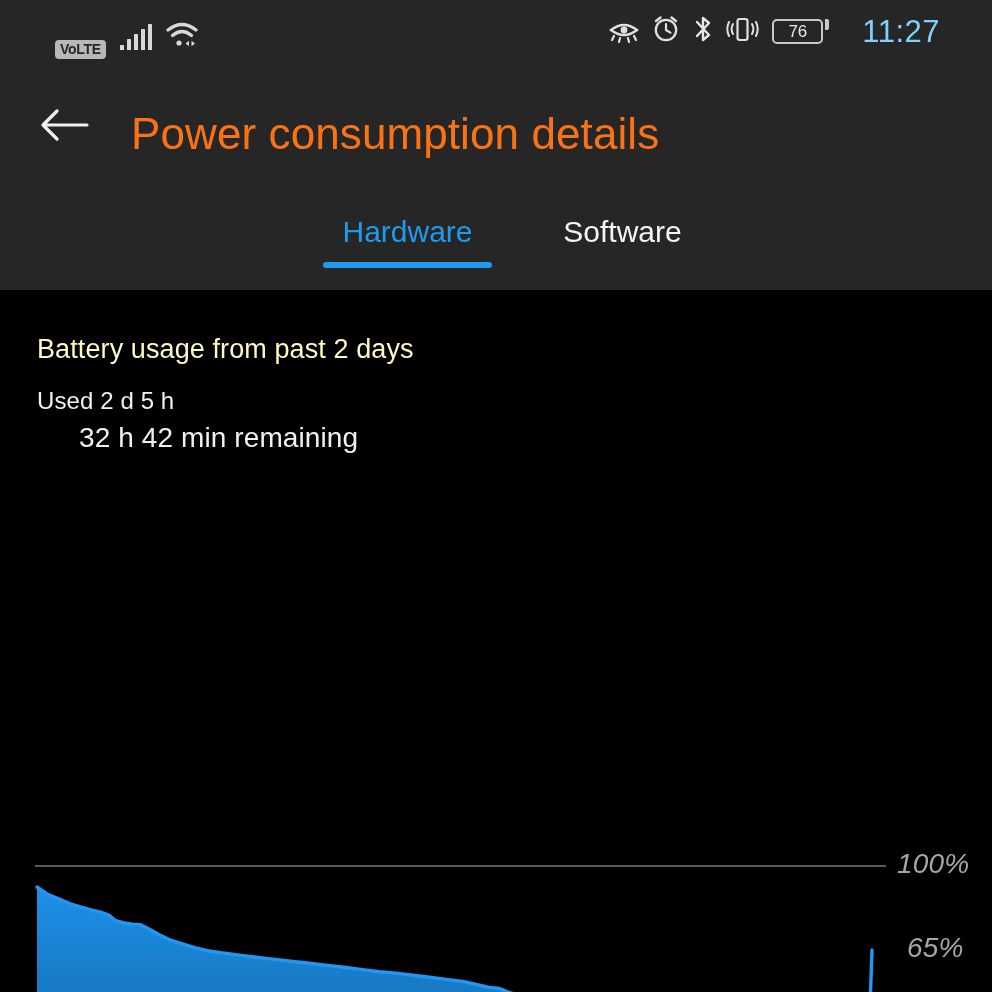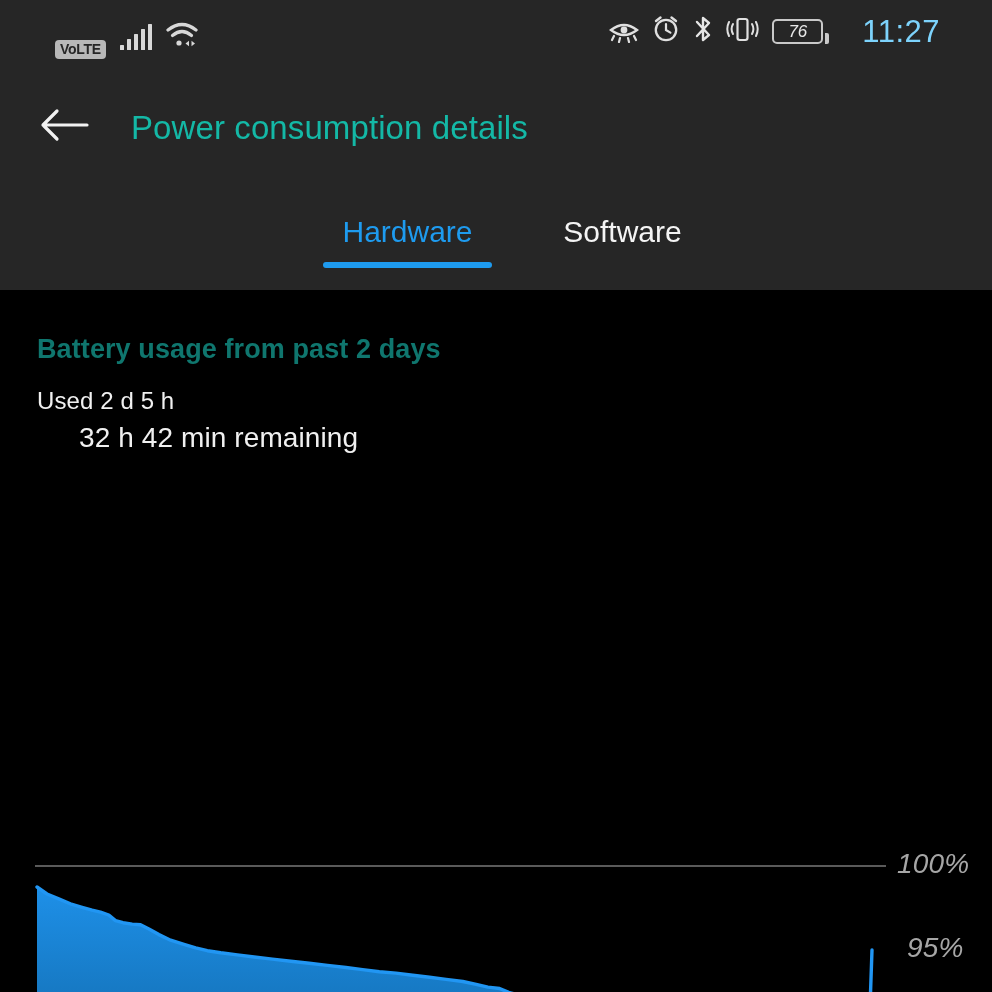--- a/index.html
+++ b/index.html
@@ -36,41 +36,41 @@
   .bars i:nth-child(2){height:11px;}
   .bars i:nth-child(3){height:16px;}
   .bars i:nth-child(4){height:21px;}
   .bars i:nth-child(5){height:26px;}
 
   .clock{
     color:#7dd3fc;font-size:31px;line-height:1;
     letter-spacing:0.5px;margin-left:20px;
   }
   .batt{
-    position:relative;display:flex;align-items:flex-end;font-style:italic;
+    position:relative;display:flex;align-items:flex-start;
   }
   .batt .shell{
     width:51px;height:25px;border:2px solid #c9c9c9;border-radius:5px;
     display:flex;align-items:center;justify-content:center;
     box-sizing:border-box;
   }
   .batt .num{color:#e8e8e8;font-size:17px;line-height:1;letter-spacing:-0.3px;}
   .batt .cap{
     width:4px;height:11px;background:#c9c9c9;border-radius:0 2px 2px 0;margin-left:2px;
   }
 
   
   .header{position:absolute;left:0;top:70px;width:992px;height:115px;}
   .backbtn{
     position:absolute;left:38px;top:28px;width:54px;height:54px;
     display:flex;align-items:center;justify-content:center;cursor:pointer;
   }
   .title{
     position:absolute;left:131px;top:38px;
-    color:#14b8a6;font-size:33px;line-height:1.2;letter-spacing:0.1px;
+    color:#f97316;font-size:44px;line-height:1.2;letter-spacing:0.1px;
   }
 
   
   .tabs{position:absolute;left:0;top:196px;width:857px;height:94px;}
   .tab{
     position:absolute;top:0;height:72px;
     display:flex;align-items:center;justify-content:center;
     font-size:30px;cursor:pointer;
   }
   #tab0{left:300px;width:215px;}
@@ -78,21 +78,21 @@
   .tab.active{color:#1e9bef;font-weight:normal;}
   .tab.idle{color:#f4f4f4;}
   .tabline{
     position:absolute;left:323px;top:262px;width:169px;height:6px;
     background:#1e9bef;border-radius:3px;
   }
 
   
   .content{position:absolute;left:0;top:290px;width:992px;height:702px;background:#000;}
   .subhead{
-    position:absolute;left:37px;top:44px;color:#0f766e;font-size:27px;letter-spacing:0.1px;font-weight:bold;
+    position:absolute;left:37px;top:44px;color:#fef9c3;font-size:27px;letter-spacing:0.1px;
   }
   .used{
     position:absolute;left:37px;top:97px;color:#f0f0f0;font-size:24px;letter-spacing:0.1px;
   }
   .remaining{
     position:absolute;left:37px;top:132px;color:#f0f0f0;font-size:28px;letter-spacing:0.1px;margin-left:42px;
   }
 
   
   .chartwrap{position:absolute;left:0;top:240px;width:992px;height:462px;font-style:italic;}
@@ -202,17 +202,17 @@
         <g>
           <line id="grid100" x1="35" y1="336" x2="886" y2="336" stroke="#5a5a5a" stroke-width="2"></line>
           <line id="grid50" x1="35" y1="511" x2="886" y2="511" stroke="#5a5a5a" stroke-width="2"></line>
         </g>
         <path id="areaPath" fill="url(#areaGrad)" d="M37.00 686.00 L37.00 357.00 L47.02 364.00 L58.71 368.90 L70.40 373.80 L82.09 377.30 L92.11 380.10 L100.46 382.20 L108.81 385.00 L115.49 390.60 L123.01 392.70 L132.19 394.10 L140.54 394.80 L148.89 399.00 L158.91 404.60 L170.60 410.20 L183.96 414.40 L195.65 417.90 L207.34 420.70 L220.70 422.80 L237.40 424.90 L254.10 427.00 L272.47 429.10 L290.84 431.20 L309.21 433.30 L327.58 435.40 L345.95 437.50 L362.65 439.60 L379.35 441.70 L396.05 443.10 L412.75 445.20 L429.45 447.30 L446.15 449.40 L462.85 451.50 L476.21 454.30 L487.90 457.10 L499.59 458.50 L509.61 462.70 L521.30 465.50 L532.99 468.30 L543.01 470.40 L554.70 473.20 L566.39 476.00 L576.41 479.50 L588.10 483.00 L599.79 487.90 L609.81 491.40 L621.50 496.30 L633.19 501.90 L643.21 507.50 L654.90 512.40 L666.59 520.80 L676.61 527.10 L688.30 532.70 L699.99 534.10 L710.01 542.50 L721.70 547.40 L733.39 550.20 L743.41 553.00 L755.10 555.80 L766.79 558.60 L776.81 561.40 L788.50 564.20 L800.19 566.30 L810.21 569.10 L821.90 573.30 L830.25 584.50 L838.60 594.30 L843.61 597.80 L848.62 599.20 L855.30 600.60 L860.31 608.30 L865.32 613.20 L872.00 613.20 L872.00 686.00 Z"></path>
         <path id="linePath" fill="none" stroke="#2196f3" stroke-width="3.4" stroke-linejoin="round" stroke-linecap="round" d="M37.00 357.00 L47.02 364.00 L58.71 368.90 L70.40 373.80 L82.09 377.30 L92.11 380.10 L100.46 382.20 L108.81 385.00 L115.49 390.60 L123.01 392.70 L132.19 394.10 L140.54 394.80 L148.89 399.00 L158.91 404.60 L170.60 410.20 L183.96 414.40 L195.65 417.90 L207.34 420.70 L220.70 422.80 L237.40 424.90 L254.10 427.00 L272.47 429.10 L290.84 431.20 L309.21 433.30 L327.58 435.40 L345.95 437.50 L362.65 439.60 L379.35 441.70 L396.05 443.10 L412.75 445.20 L429.45 447.30 L446.15 449.40 L462.85 451.50 L476.21 454.30 L487.90 457.10 L499.59 458.50 L509.61 462.70 L521.30 465.50 L532.99 468.30 L543.01 470.40 L554.70 473.20 L566.39 476.00 L576.41 479.50 L588.10 483.00 L599.79 487.90 L609.81 491.40 L621.50 496.30 L633.19 501.90 L643.21 507.50 L654.90 512.40 L666.59 520.80 L676.61 527.10 L688.30 532.70 L699.99 534.10 L710.01 542.50 L721.70 547.40 L733.39 550.20 L743.41 553.00 L755.10 555.80 L766.79 558.60 L776.81 561.40 L788.50 564.20 L800.19 566.30 L810.21 569.10 L821.90 573.30 L830.25 584.50 L838.60 594.30 L843.61 597.80 L848.62 599.20 L855.30 600.60 L860.31 608.30 L865.32 613.20 L872.00 420.00"></path>
         <line id="axisX" x1="35" y1="687.5" x2="960" y2="687.5" stroke="#c8c8c8" stroke-width="3"></line>
       </svg>
 
       <div class="ylab" id="y100" style="top: 318px;">100%</div>
-      <div class="ylab" id="y76" style="top: 402px;">95%</div>
+      <div class="ylab" id="y76" style="top: 402px;">65%</div>
 
     </div>
   </div>
 </div>
 
 </body></html>

